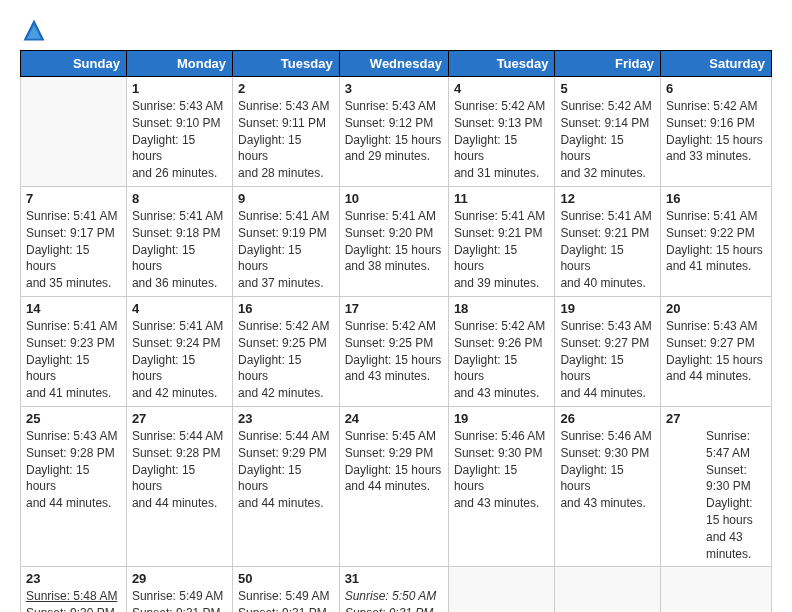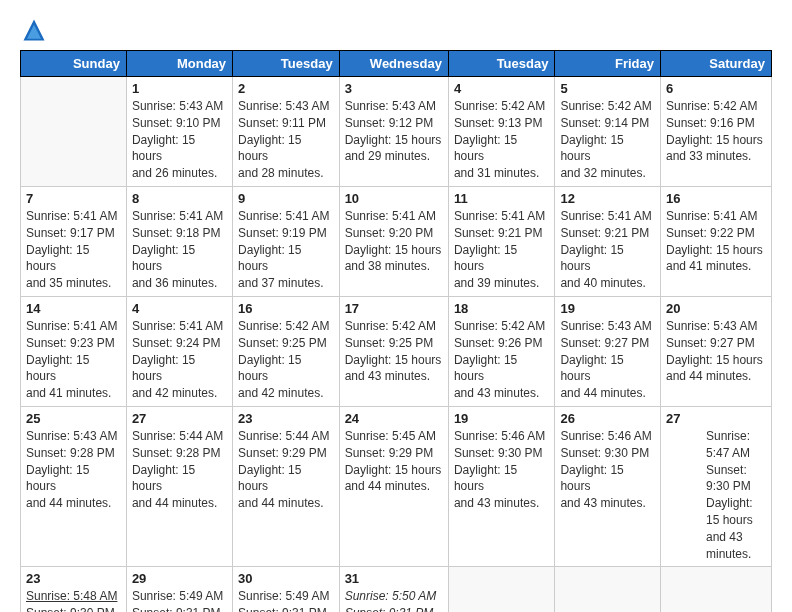--- a/index.html
+++ b/index.html
@@ -332,21 +332,21 @@
 and 42 minutes.</div>
           </td>
           <td>
             <span class="day-number">29</span>
             <div class="day-info" style="white-space: pre-line;">Sunrise: 5:49 AM
 Sunset: 9:31 PM
 Daylight: 15 hours
 and 41 minutes.</div>
           </td>
           <td>
-            <span class="day-number">30</span>
+            <span class="day-number">50</span>
             <div class="day-info" style="white-space: pre-line;">Sunrise: 5:49 AM
 Sunset: 9:31 PM
 Daylight: 15 hours
 and 41 minutes.</div>
           </td>
           <td>
             <span class="day-number">31</span>
             <div class="day-info" style="white-space: pre-line; font-style: italic;">Sunrise: 5:50 AM
 Sunset: 9:31 PM
 Daylight: 15 hours

